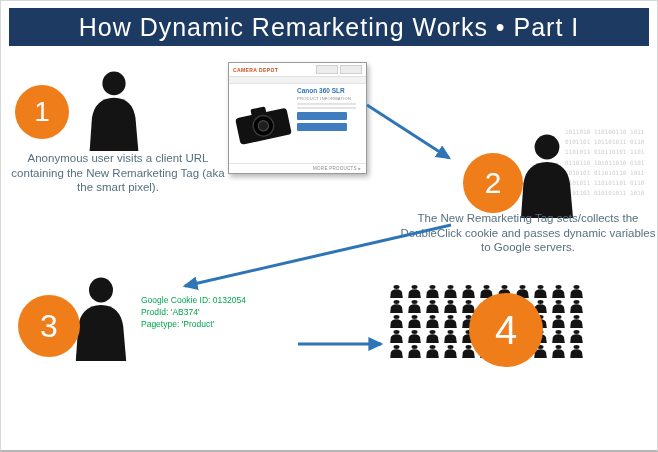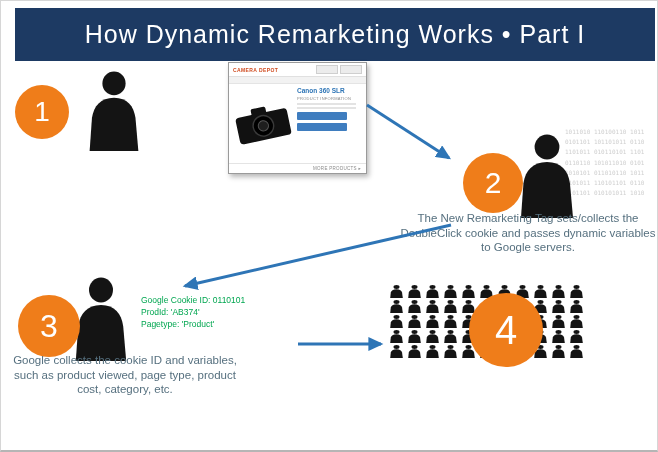--- a/index.html
+++ b/index.html
@@ -2,21 +2,21 @@
 <html style="--navy: #1d3a63; --orange: #ef7d1a; --arrow: #2e75b6; --green: #00a650; --caption: #56707f;"><head>
 <meta charset="utf-8">
 <style>
   html,body{margin:0;padding:0;background:#ffffff;}
   .canvas{
     position:relative;width:658px;height:452px;box-sizing:border-box;
     background:#ffffff;border:1px solid #d6d6d6;border-bottom:2px solid #b5b5b5;
     font-family:"Liberation Sans",sans-serif;overflow:hidden;
   }
   .title-bar{
-    position:absolute;left:14px;top:7px;width:640px;height:53px;
+    position:absolute;left:8px;top:7px;width:640px;height:38px;
     background:var(--navy,#1d3a63);color:#ffffff;
     display:flex;align-items:center;justify-content:center;
     font-size:25px;letter-spacing:1px;white-space:nowrap;
   }
   .num-circle{
     position:absolute;border-radius:50%;background:var(--orange,#ef7d1a);
     color:#ffffff;display:flex;align-items:center;justify-content:center;z-index:3;
   }
   .person{position:absolute;z-index:2;}
   .caption{
@@ -71,20 +71,21 @@
 0110110 101011010 0101
 1010101 011010110 1011
 0101011 110101101 0110
 1101101 010101011 1010</div>
 
   <div class="num-circle" style="left:14px;top:84px;width:54px;height:54px;font-size:28px;">1</div>
   <svg class="person" style="left:84px;top:70px;width:58px;height:80px;" viewBox="0 0 100 135" preserveAspectRatio="none">
     <circle cx="50" cy="21" r="20" fill="#141414"></circle>
     <path d="M50 45 C27 45 15 59 12 79 L8 135 L92 135 L87 79 C84 59 73 45 50 45 Z" fill="#141414"></path>
   </svg>
+  <div class="caption" style="left:6px;top:150px;width:222px;">Anonymous user visits a client URL containing the New Remarketing Tag (aka the smart pixel).</div>
 
   <div class="browser">
     <div class="b-header">
       <span class="b-logo">CAMERA DEPOT</span>
       <span class="b-chips">
         <span class="b-chip"></span>
         <span class="b-chip"></span>
       </span>
     </div>
     <div class="b-nav"></div>
@@ -114,24 +115,23 @@
     <circle cx="50" cy="21" r="20" fill="#141414"></circle>
     <path d="M50 45 C27 45 15 59 12 79 L8 135 L92 135 L87 79 C84 59 73 45 50 45 Z" fill="#141414"></path>
   </svg>
   <div class="caption" style="left:398px;top:210px;width:258px;">The New Remarketing Tag sets/collects the DoubleClick cookie and passes dynamic variables to Google servers.</div>
 
   <div class="num-circle" style="left:17px;top:294px;width:62px;height:62px;font-size:32px;">3</div>
   <svg class="person" style="left:70px;top:276px;width:60px;height:84px;" viewBox="0 0 100 135" preserveAspectRatio="none">
     <circle cx="50" cy="21" r="20" fill="#141414"></circle>
     <path d="M50 45 C27 45 15 59 12 79 L8 135 L92 135 L87 79 C84 59 73 45 50 45 Z" fill="#141414"></path>
   </svg>
-  <div class="code-text" style="left:140px;top:294px;width:130px;">Google Cookie ID: 0110101
+  <div class="code-text" style="left:140px;top:294px;width:130px;">Google Cookie ID: 0132054
 ProdId: 'AB374'
 Pagetype: 'Product'</div>
-  <div class="caption" style="left:4px;top:352px;width:240px;">Google collects the cookie ID and variables, such as product viewed, page type, product cost, category, etc.</div>
 
   <div class="crowd">
       <svg class="crowd-person" viewBox="0 0 100 135" preserveAspectRatio="none" width="15" height="13">
     <circle cx="50" cy="21" r="20" fill="#141414"></circle>
     <path d="M50 45 C27 45 15 59 12 79 L8 135 L92 135 L87 79 C84 59 73 45 50 45 Z" fill="#141414"></path>
   </svg>
       <svg class="crowd-person" viewBox="0 0 100 135" preserveAspectRatio="none" width="15" height="13">
     <circle cx="50" cy="21" r="20" fill="#141414"></circle>
     <path d="M50 45 C27 45 15 59 12 79 L8 135 L92 135 L87 79 C84 59 73 45 50 45 Z" fill="#141414"></path>
   </svg>

